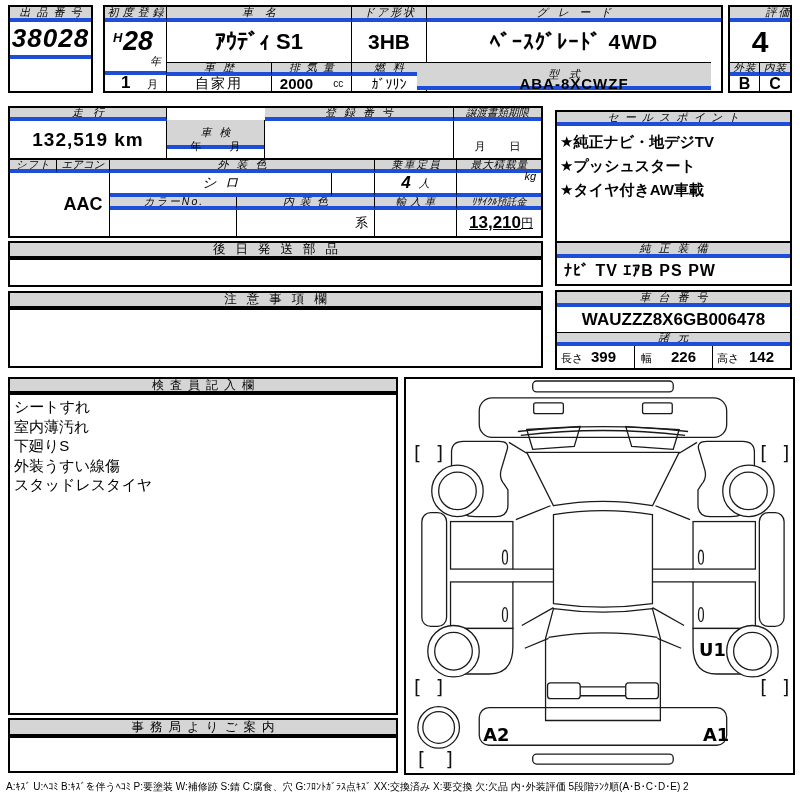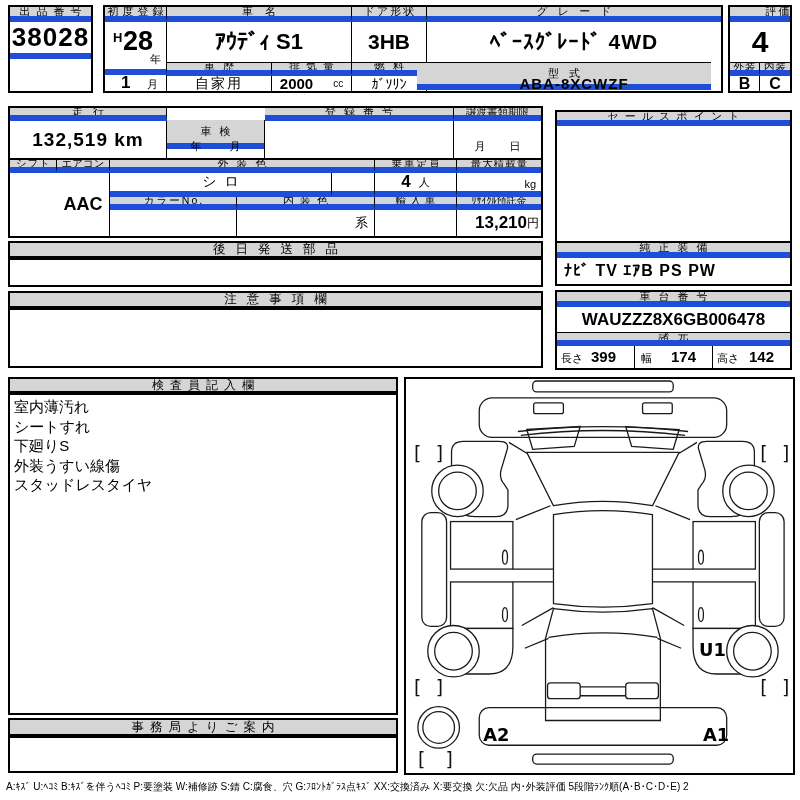--- a/index.html
+++ b/index.html
@@ -4,21 +4,21 @@
 <style>
   html,body{margin:0;padding:0;background:#fff;}
   body{width:800px;height:800px;position:relative;overflow:hidden;
        font-family:"Liberation Sans","DejaVu Sans",sans-serif;color:#000;}
   .abs{position:absolute;box-sizing:border-box;}
   .b2{border:2px solid #000;background:#fff;}
   .gy{background:#d5d5d5;}
   .ctr{display:flex;align-items:center;justify-content:center;}
   .hdr{display:flex;align-items:center;justify-content:center;font-size:11px;
        white-space:nowrap;overflow:hidden;}
-  .bb1{border-bottom:6px solid #1d4ed8;}
+  .bb1{border-bottom:4px solid #1d4ed8;font-style:italic;}
   .br1{border-right:1px solid #000;}
   .bt1{border-top:1px solid #000;}
   .ls1{letter-spacing:1px;text-indent:1px;}
   .ls2{letter-spacing:2px;text-indent:2px;}
   .ls4{letter-spacing:4px;text-indent:4px;}
   .ls6{letter-spacing:6px;text-indent:6px;}
   .ls8{letter-spacing:8px;text-indent:8px;}
   .ls10{letter-spacing:10px;text-indent:10px;}
   .ls12{letter-spacing:12px;text-indent:12px;}
   .f10{font-size:10px;}.f105{font-size:10.5px;}.f12{font-size:12px;}.f125{font-size:12.5px;}
@@ -89,20 +89,25 @@
   <div class="abs br1" style="left:255px;top:13px;width:189px;height:37px;"></div>
   <div class="abs hdr gy bb1 f105" style="left:444px;top:0;width:87px;height:13px;">譲渡書類期限</div>
   <div class="abs" style="left:444px;top:13px;width:87px;height:37px;display:flex;align-items:flex-end;justify-content:center;gap:24px;padding-bottom:4px;font-size:11px;">
     <span>月</span>
     <span>日</span>
   </div>
 </div>
 
 <div class="abs b2" style="left:555px;top:110px;width:237px;height:160px;">
   <div class="abs hdr gy bb1 ls6" style="left:0;top:0;width:233px;height:14px;">セールスポイント</div>
+  <div class="abs" style="left:0;top:14px;width:233px;height:107px;padding:4px 3px;">
+    <div class="salesline">★純正ナビ・地デジTV</div>
+    <div class="salesline">★プッシュスタート</div>
+    <div class="salesline">★タイヤ付きAW車載</div>
+  </div>
 </div>
 
 <div class="abs b2" style="left:8px;top:158px;width:535px;height:80px;">
   <div class="abs hdr gy bb1 br1 ls1 f105" style="left:0;top:0;width:47px;height:13px;">シフト</div>
   <div class="abs hdr gy bb1 br1 f105" style="left:47px;top:0;width:53px;height:13px;">エアコン</div>
   <div class="abs ctr num br1" style="left:47px;top:13px;width:53px;height:63px;font-size:18px;">AAC</div>
 
   <div class="abs hdr gy bb1 br1 ls8" style="left:100px;top:0;width:265px;height:13px;">外装色</div>
   <div class="abs ctr bb1 br1" style="left:100px;top:13px;width:222px;height:24px;font-size:14px;letter-spacing:8px;text-indent:8px;">シロ</div>
   <div class="abs bb1 br1" style="left:322px;top:13px;width:43px;height:24px;"></div>
@@ -112,27 +117,27 @@
   <div class="abs br1" style="left:227px;top:50px;width:138px;height:26px;display:flex;align-items:center;justify-content:flex-end;padding-right:6px;">
     <span style="font-size:13px;">系</span>
   </div>
 
   <div class="abs hdr gy bb1 br1 ls2 f105" style="left:365px;top:0;width:82px;height:13px;">乗車定員</div>
   <div class="abs ctr bb1 br1" style="left:365px;top:13px;width:82px;height:24px;gap:8px;">
     <span class="num" style="font-size:17px;">4</span>
     <span style="font-size:11px;">人</span>
   </div>
   <div class="abs hdr gy bb1 ls1 f105" style="left:447px;top:0;width:84px;height:13px;">最大積載量</div>
-  <div class="abs bb1" style="left:447px;top:13px;width:84px;height:24px;display:flex;align-items:flex-end;justify-content:flex-end;padding:0 5px 1px 0;">
+  <div class="abs bb1" style="left:447px;top:13px;width:84px;height:24px;display:flex;align-items:flex-end;justify-content:flex-end;padding:0 5px 11px 0;">
     <span style="font-size:11px;">kg</span>
   </div>
   <div class="abs hdr gy bb1 br1 ls4 f105" style="left:365px;top:37px;width:82px;height:13px;">輸入車</div>
   <div class="abs br1" style="left:365px;top:50px;width:82px;height:26px;"></div>
   <div class="abs hdr gy bb1 f10" style="left:447px;top:37px;width:84px;height:13px;">ﾘｻｲｸﾙ預託金</div>
-  <div class="abs" style="left:447px;top:50px;width:84px;height:26px;display:flex;align-items:center;justify-content:flex-end;padding-right:2px;">
+  <div class="abs" style="left:447px;top:50px;width:84px;height:26px;display:flex;align-items:center;justify-content:flex-end;padding-right:8px;text-decoration:underline;">
     <span class="num" style="font-size:17px;">13,210</span>
     <span style="font-size:12px;">円</span>
   </div>
 </div>
 
 <div class="abs b2 hdr gy ls10 f125" style="left:8px;top:241px;width:535px;height:17px;">後日発送部品</div>
 <div class="abs b2" style="left:8px;top:258px;width:535px;height:29px;"></div>
 
 <div class="abs b2" style="left:555px;top:241px;width:237px;height:45px;">
   <div class="abs hdr gy bb1 ls8" style="left:0;top:0;width:233px;height:15px;">純正装備</div>
@@ -145,32 +150,32 @@
 <div class="abs b2" style="left:555px;top:290px;width:237px;height:80px;">
   <div class="abs hdr gy bb1 ls8" style="left:0;top:0;width:233px;height:15px;">車台番号</div>
   <div class="abs ctr num" style="left:0;top:15px;width:233px;height:25px;font-size:17px;">WAUZZZ8X6GB006478</div>
   <div class="abs hdr gy bt1 bb1 ls8" style="left:0;top:40px;width:233px;height:14px;">諸元</div>
   <div class="abs br1" style="left:0;top:54px;width:78px;height:22px;">
     <span class="abs" style="left:4px;top:5px;font-size:11px;">長さ</span>
     <span class="abs num" style="left:34px;top:2px;font-size:15px;">399</span>
   </div>
   <div class="abs br1" style="left:78px;top:54px;width:78px;height:22px;">
     <span class="abs" style="left:6px;top:5px;font-size:11px;">幅</span>
-    <span class="abs num" style="left:36px;top:2px;font-size:15px;">174</span>
+    <span class="abs num" style="left:36px;top:2px;font-size:15px;">226</span>
   </div>
   <div class="abs" style="left:156px;top:54px;width:77px;height:22px;">
     <span class="abs" style="left:4px;top:5px;font-size:11px;">高さ</span>
     <span class="abs num" style="left:36px;top:2px;font-size:15px;">142</span>
   </div>
 </div>
 
 <div class="abs b2 hdr gy ls6 f12" style="left:8px;top:377px;width:390px;height:16px;">検査員記入欄</div>
 <div class="abs b2" style="left:8px;top:393px;width:390px;height:322px;padding:2px 4px;">
+  <div class="noteline">シートすれ</div>
   <div class="noteline">室内薄汚れ</div>
-  <div class="noteline">シートすれ</div>
   <div class="noteline">下廻りS</div>
   <div class="noteline">外装うすい線傷</div>
   <div class="noteline">スタッドレスタイヤ</div>
 </div>
 <div class="abs b2 hdr gy ls6 f125" style="left:8px;top:718px;width:390px;height:18px;">事務局よりご案内</div>
 <div class="abs b2" style="left:8px;top:736px;width:390px;height:37px;"></div>
 
 <div class="abs b2" style="left:404px;top:377px;width:391px;height:398px;">
   <svg width="387" height="394" viewBox="0 0 391 398" fill="none" stroke="#1a1a1a" stroke-width="1.3">
 

